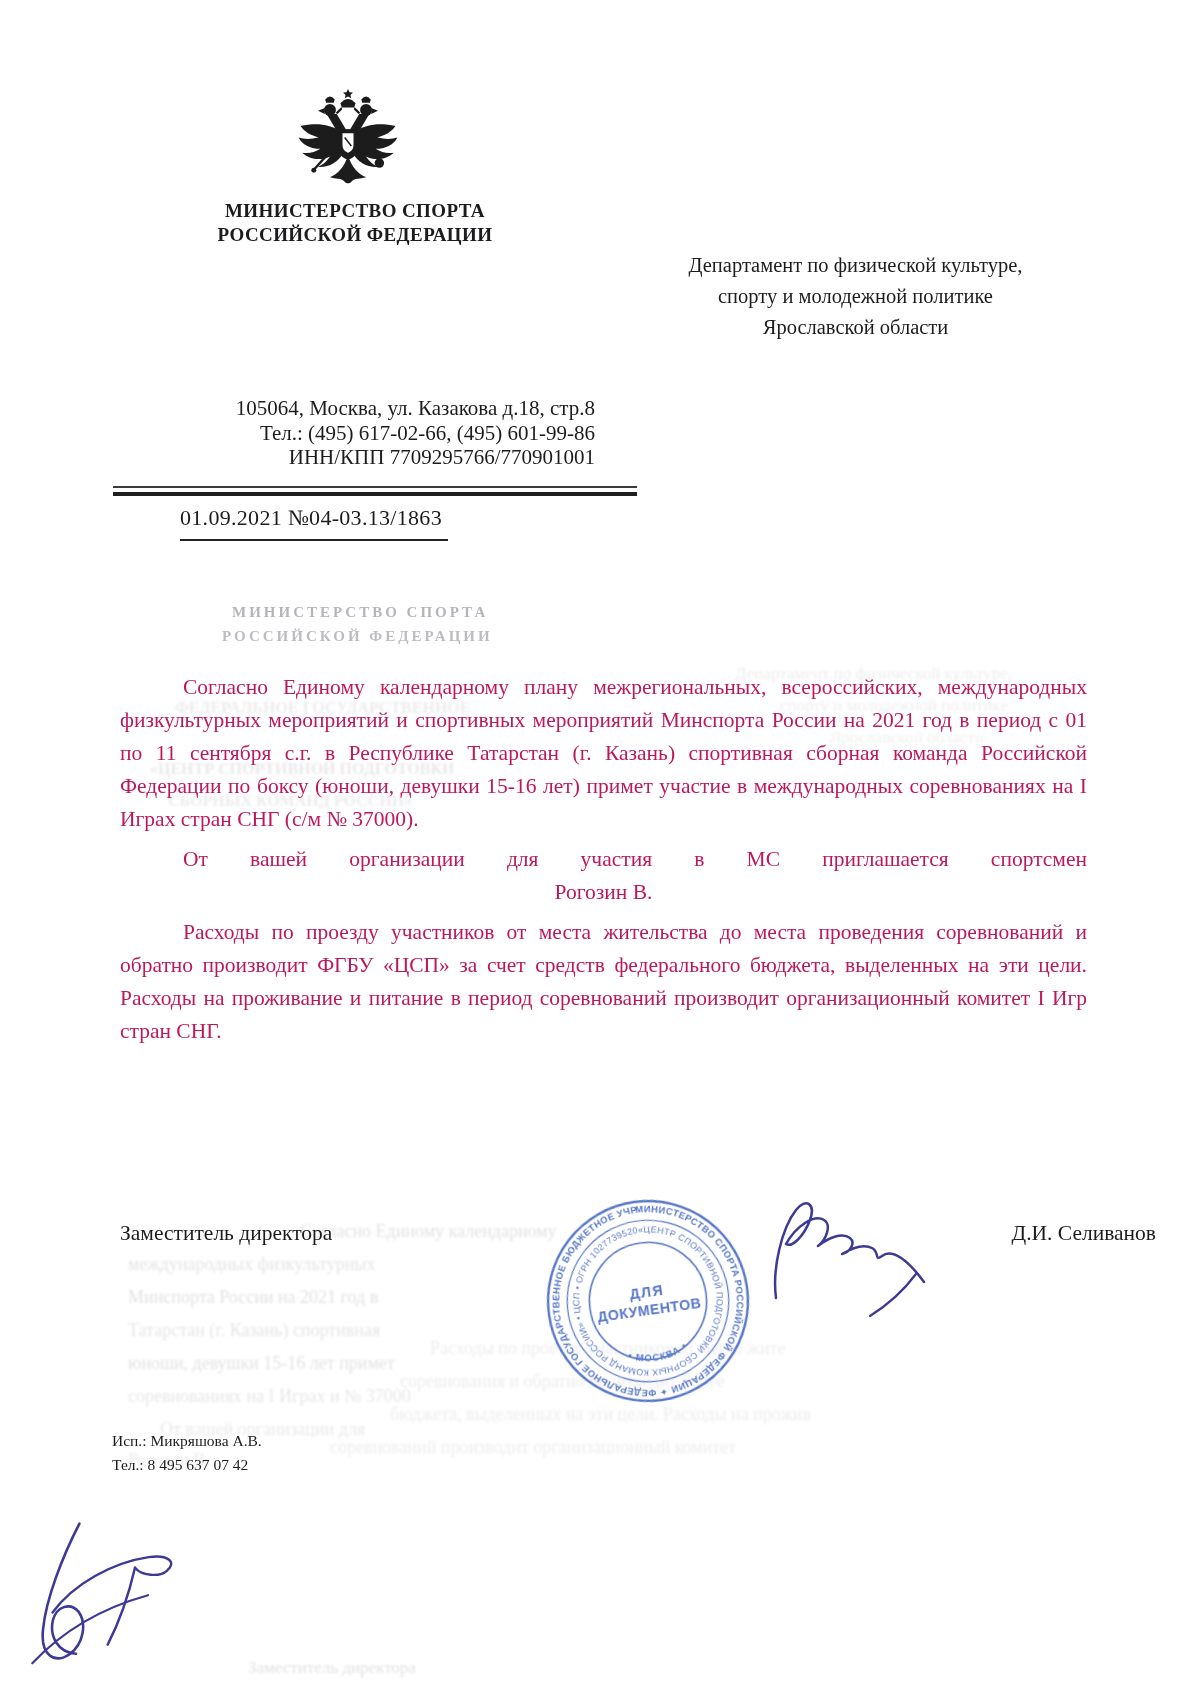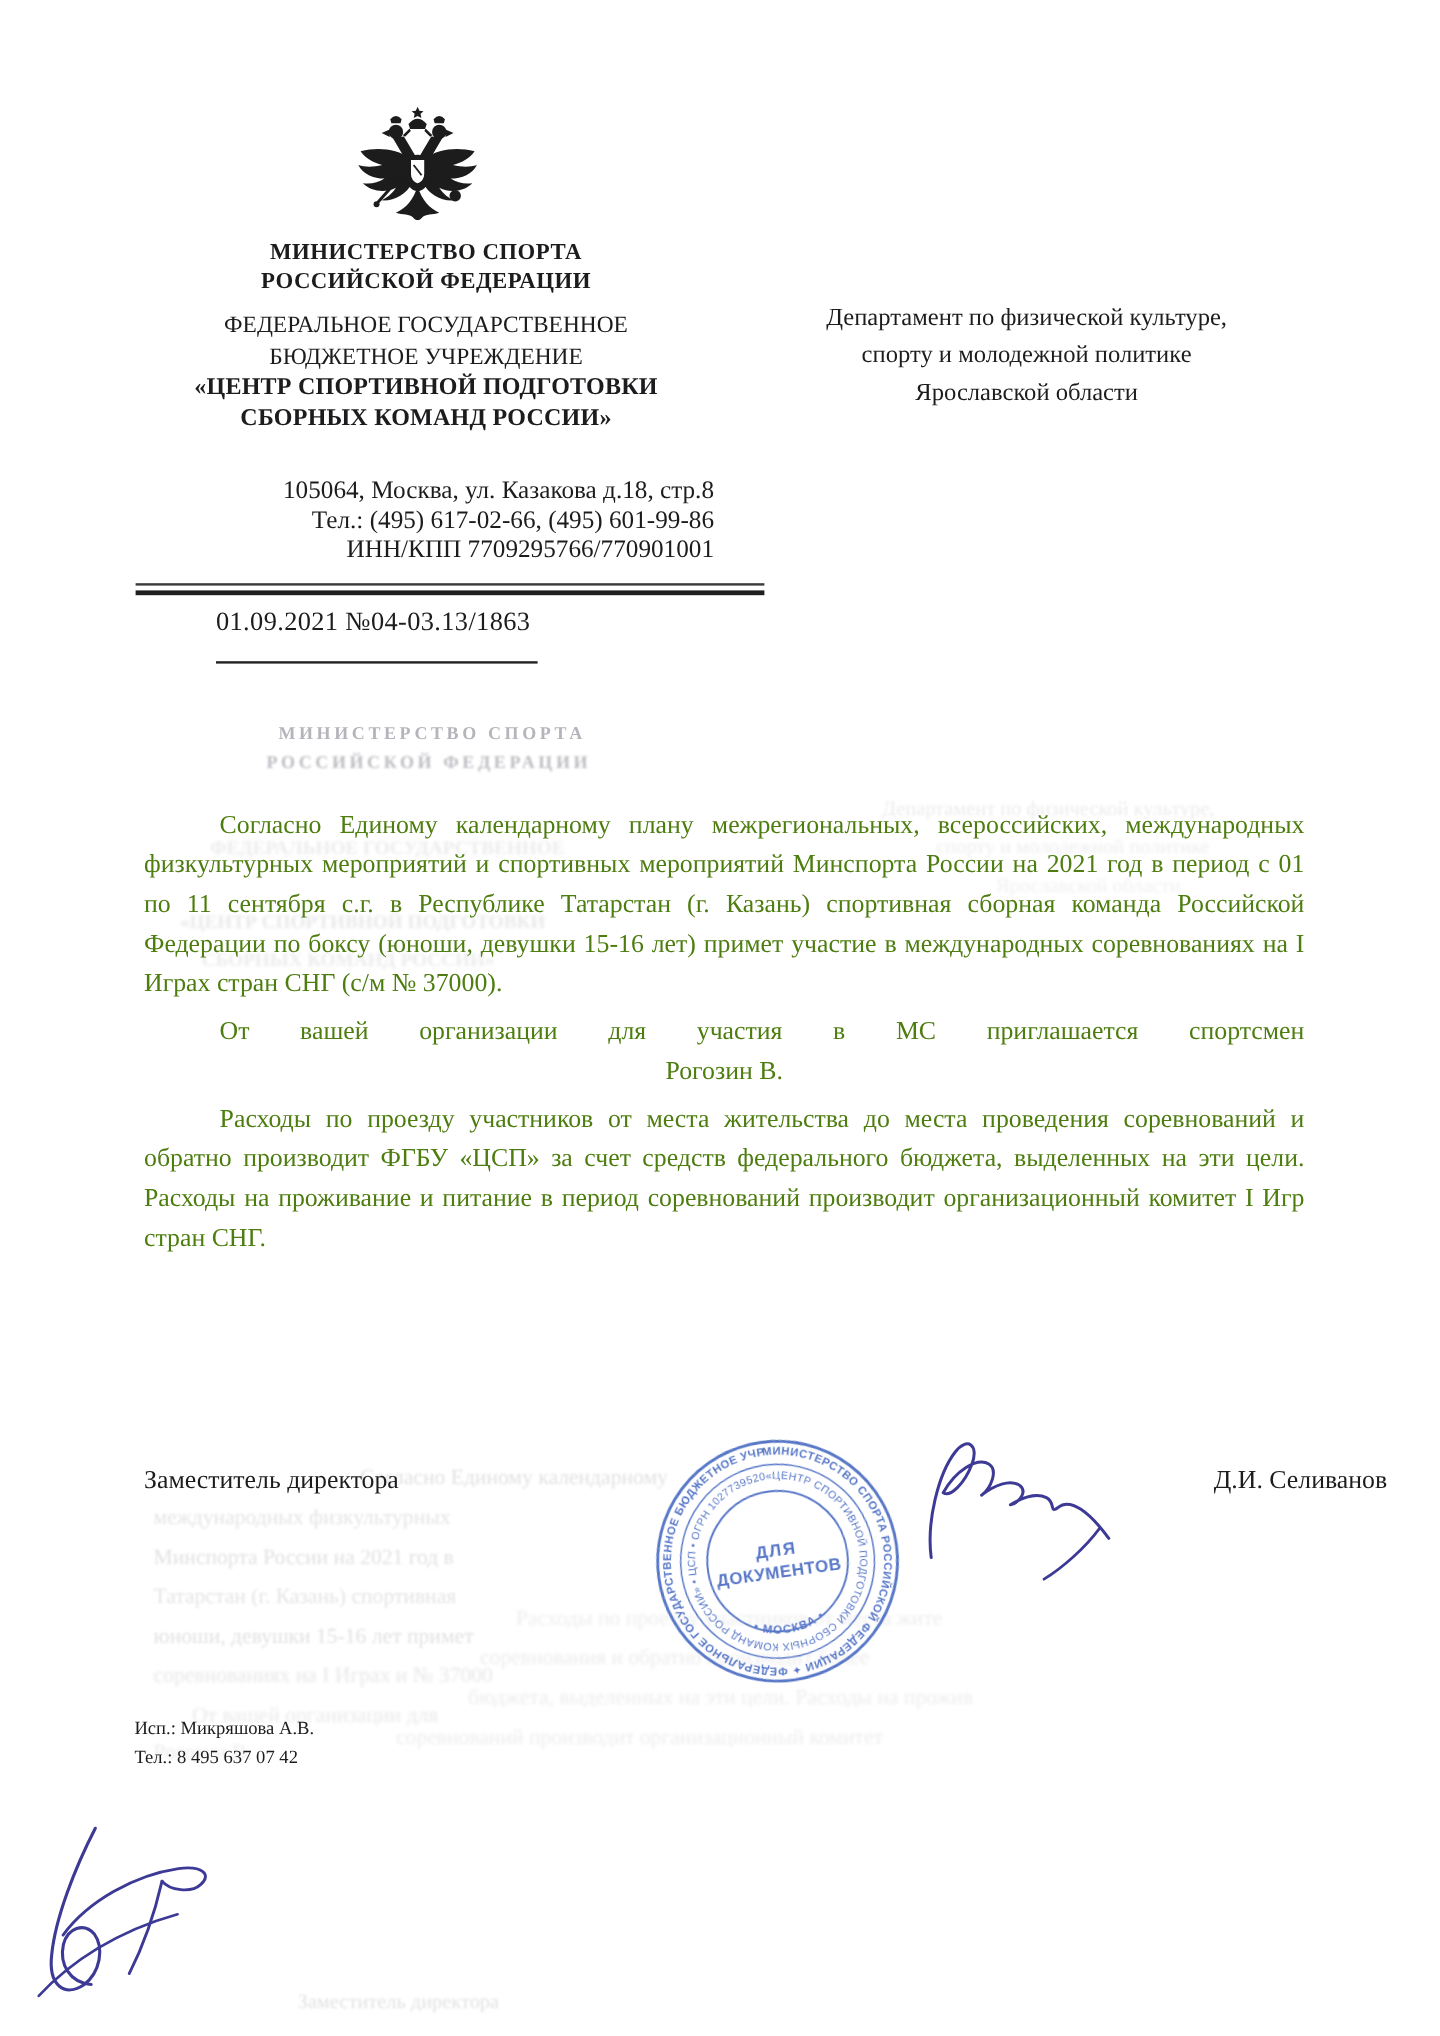--- a/index.html
+++ b/index.html
@@ -22,24 +22,24 @@
   .contacts{left:115px;top:396px;width:480px;text-align:right;
     font-size:21px;line-height:24.5px;}
   .contacts .em{text-decoration:underline;text-underline-offset:3px;}
   
   .recipient{left:618px;top:250px;width:475px;text-align:center;
     font-size:20.5px;line-height:31px;}
   
   .rule{left:113px;top:486px;width:524px;height:4px;
     border-top:2px solid #3a3a3a;border-bottom:4px solid #1f1f1f;}
   .refline{left:180px;top:505px;font-size:22px;letter-spacing:.3px;
-    border-bottom:2px solid #222;padding:0 6px 20px 0;}
+    border-bottom:2px solid #222;padding:0 6px 8px 0;}
   
   .body{left:120px;top:671px;width:967px;font-size:21.5px;line-height:33px;
-    text-align:justify;color:#4d7c0f;}
+    text-align:justify;color:#be185d;}
   .body p{margin:0 0 7px 0;text-indent:63px;}
   .jline{text-align:justify;text-align-last:justify;text-indent:63px;}
   .jline2{text-align:center;text-indent:0;}
   
   .sig-title{left:120px;top:1221px;font-size:21.5px;}
   .sig-name{right:44px;top:1221px;font-size:21.5px;}
   
   .footer{left:112px;top:1429px;font-size:15.5px;line-height:23.5px;}
   
   .ghost{position:absolute;color:#6b6b78;white-space:nowrap;
@@ -105,26 +105,20 @@
     </g>
     <path d="M53.5,48 h13 v13 q0,6.5 -6.5,9 q-6.5,-2.5 -6.5,-9 z" fill="#ffffff" stroke="#1c1c1c" stroke-width="1.4"></path>
     <path d="M56.5,53 l7,9" stroke="#1c1c1c" stroke-width="1.6"></path>
   </svg>
 
   <div class="abs ministry">
     <div>МИНИСТЕРСТВО СПОРТА</div>
     <div>РОССИЙСКОЙ ФЕДЕРАЦИИ</div>
   </div>
 
-  <div class="abs org">
-    <div>ФЕДЕРАЛЬНОЕ ГОСУДАРСТВЕННОЕ</div>
-    <div>БЮДЖЕТНОЕ УЧРЕЖДЕНИЕ</div>
-    <div class="b">«ЦЕНТР СПОРТИВНОЙ ПОДГОТОВКИ</div>
-    <div class="b">СБОРНЫХ КОМАНД РОССИИ»</div>
-  </div>
 
   <div class="abs contacts">
     <div>105064, Москва, ул. Казакова д.18, стр.8</div>
     <div>Тел.: (495) 617-02-66, (495) 601-99-86</div>
     <div>ИНН/КПП 7709295766/770901001</div>
   </div>
 
   <div class="abs recipient">
     <div>Департамент по физической культуре,</div>
     <div>спорту и молодежной политике</div>

